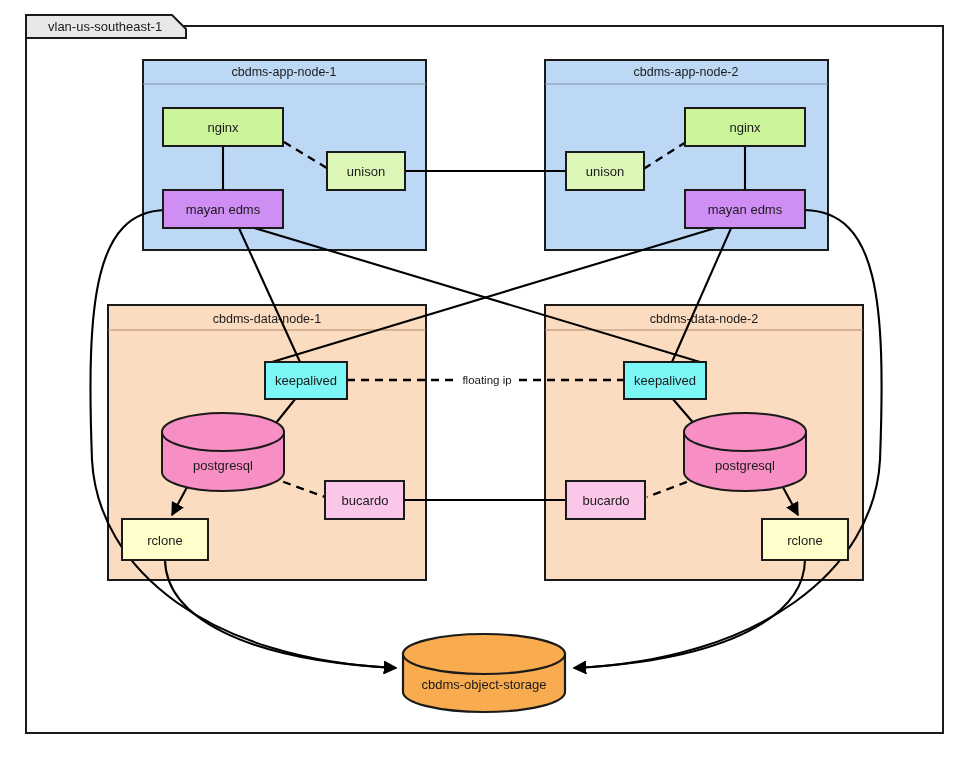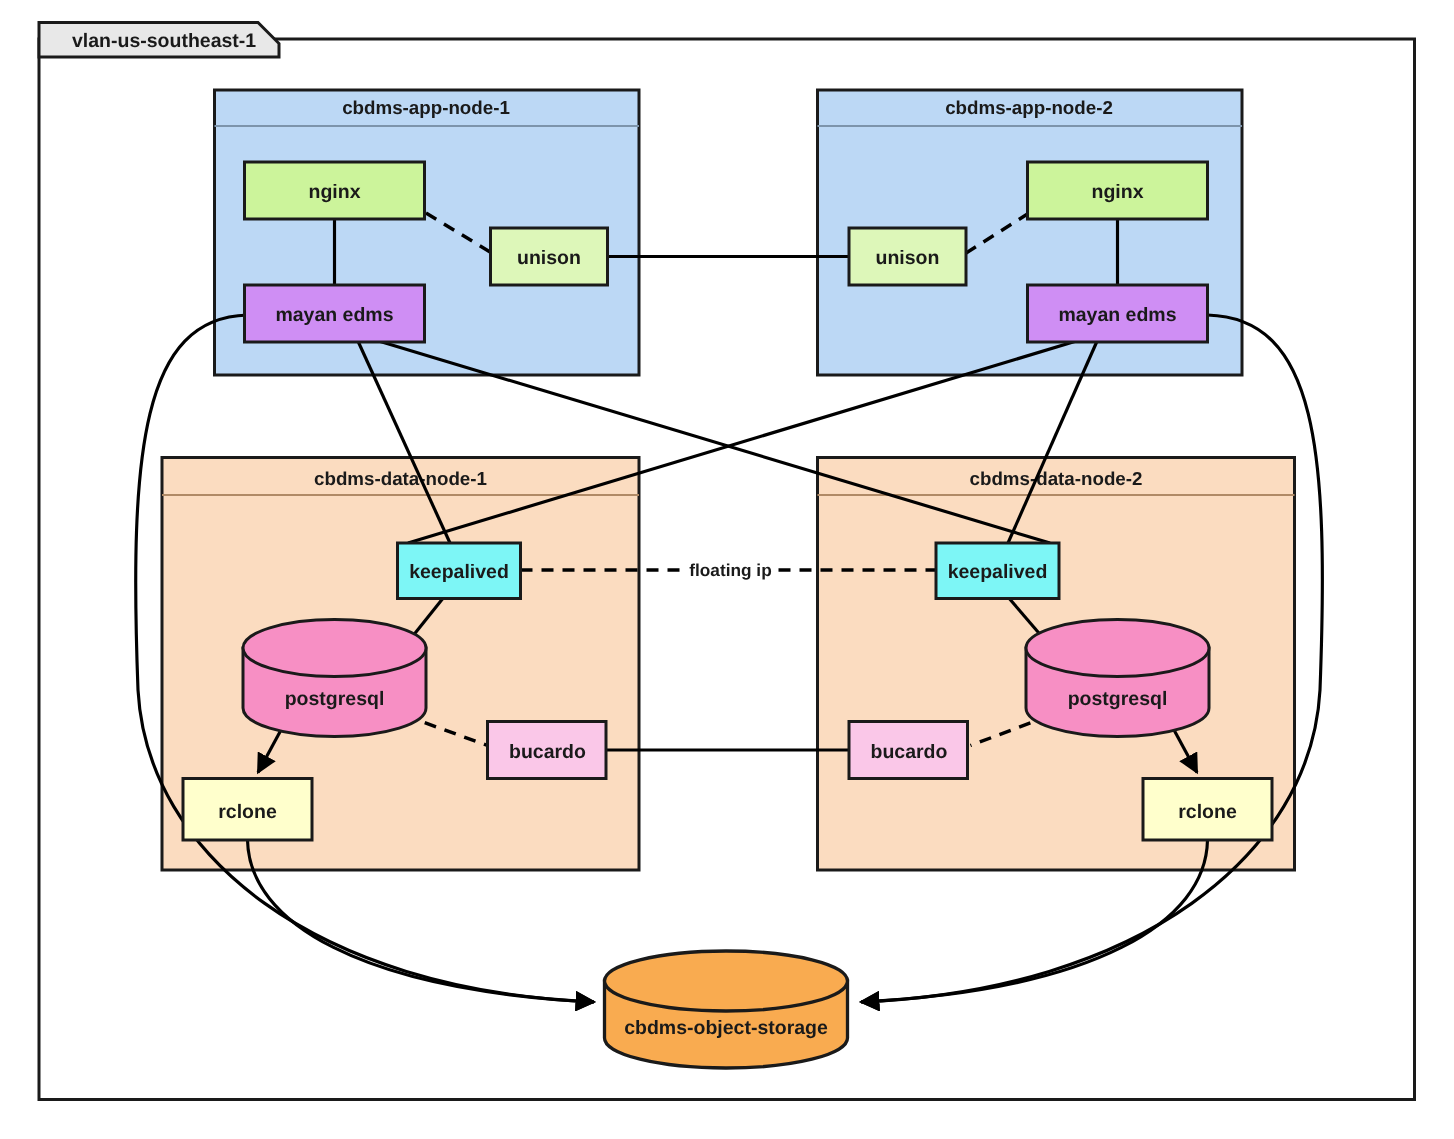--- a/index.html
+++ b/index.html
@@ -10,21 +10,20 @@
   body {
     width: 969px;
     height: 759px;
     font-family: "Liberation Sans", sans-serif;
     overflow: hidden;
   }
   #diagram-root {
     position: relative;
     width: 969px;
     height: 602px;
-    font-weight: bold;
   }
   svg.diagram {
     display: block;
     width: 969px;
     height: 759px;
   }
   .node-label, .box-label, .edge-label, .group-label {
     font-family: "Liberation Sans", sans-serif;
     fill: #1a1a1a;
   }

